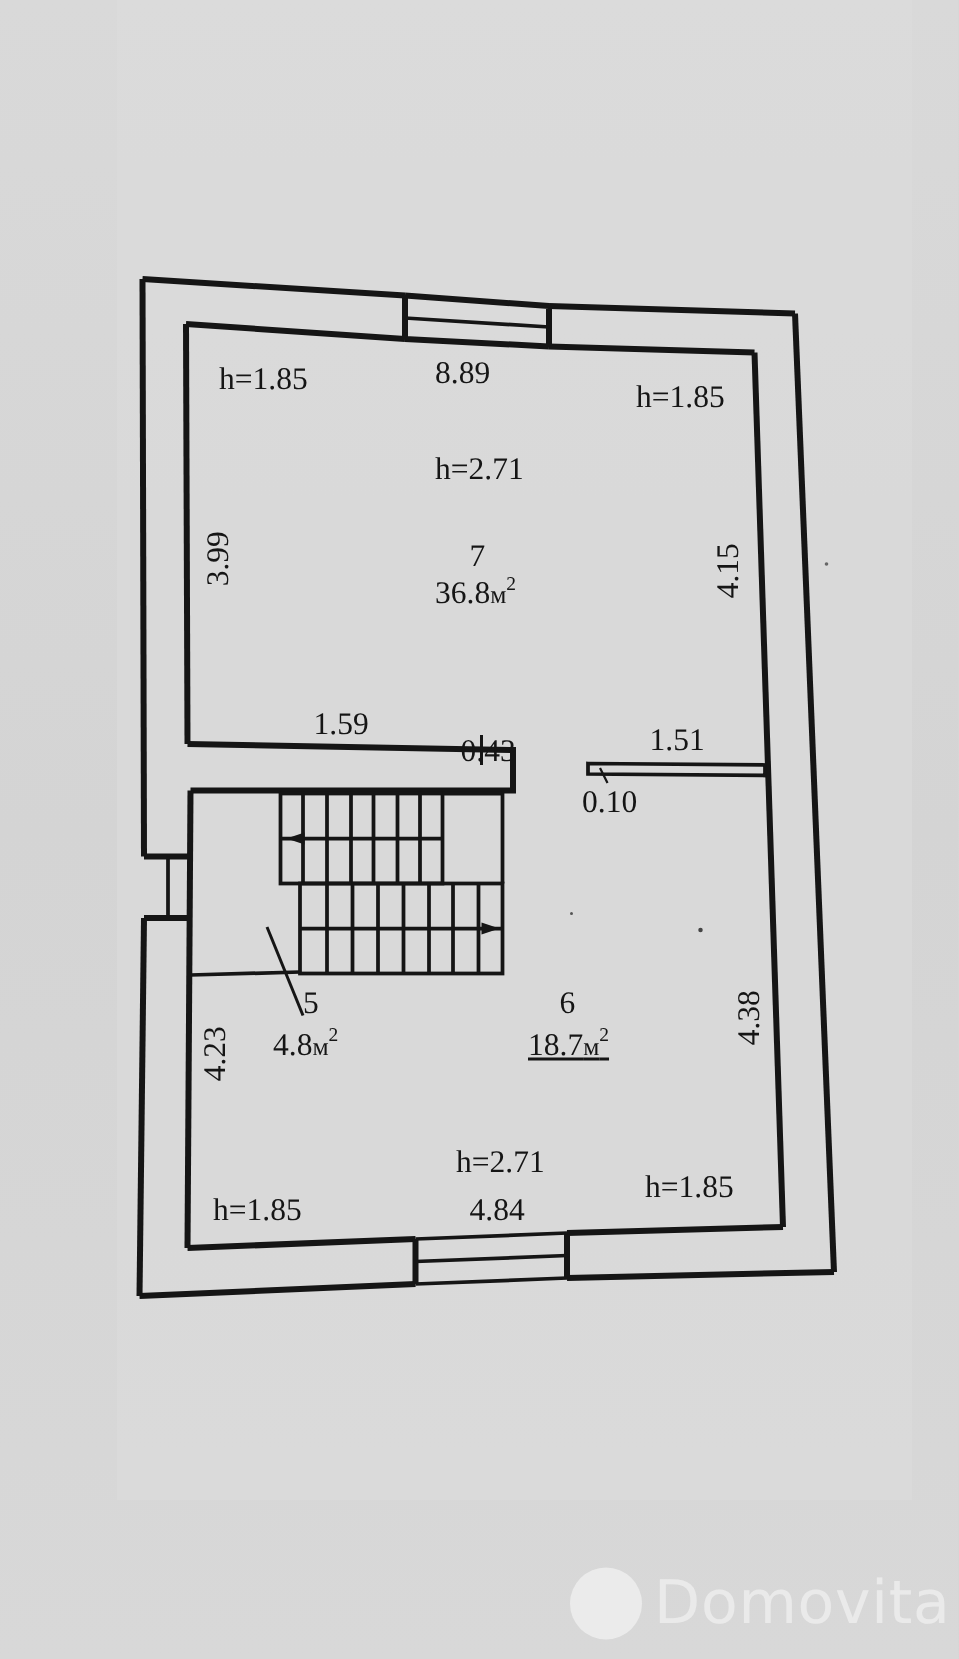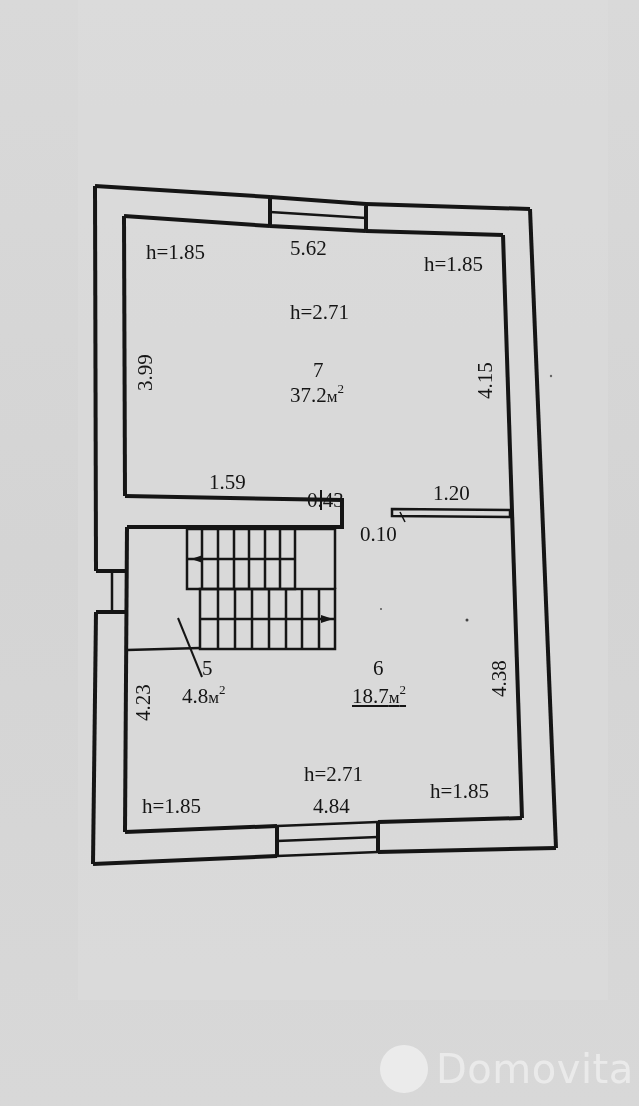--- a/index.html
+++ b/index.html
@@ -143,34 +143,34 @@
     <circle cx="551" cy="376" r="1.2" fill="#666"></circle>
   </svg>
 
   <div class="lbl" style="left:146px;top:242px;">h=1.85</div>
   <div class="lbl" style="left:424px;top:254px;">h=1.85</div>
   <div class="lbl" style="left:290px;top:302px;">h=2.71</div>
   <div class="lbl" style="left:304px;top:764px;">h=2.71</div>
   <div class="lbl" style="left:142px;top:796px;">h=1.85</div>
   <div class="lbl" style="left:430px;top:781px;">h=1.85</div>
 
-  <div class="lbl" style="left:290px;top:238px;">5.62</div>
+  <div class="lbl" style="left:290px;top:238px;">8.89</div>
   <div class="lbl" style="left:313px;top:796px;">4.84</div>
   <div class="lbl rot" style="left:127px;top:362px;">3.99</div>
   <div class="lbl rot" style="left:467px;top:370px;">4.15</div>
   <div class="lbl" style="left:209px;top:472px;">1.59</div>
   <div class="lbl" style="left:307px;top:490px;">0.43</div>
-  <div class="lbl" style="left:433px;top:483px;">1.20</div>
-  <div class="lbl" style="left:360px;top:524px;">0.10</div>
+  <div class="lbl" style="left:433px;top:483px;">1.51</div>
+  <div class="lbl" style="left:388px;top:524px;">0.10</div>
   <div class="lbl rot" style="left:125px;top:692px;">4.23</div>
   <div class="lbl rot" style="left:481px;top:668px;">4.38</div>
 
   <div class="lbl" style="left:313px;top:360px;">7</div>
   <div class="lbl" style="left:290px;top:382px;">
-    <span>37.2</span><span class="unit">м</span><sup>2</sup>
+    <span>36.8</span><span class="unit">м</span><sup>2</sup>
   </div>
 
   <div class="lbl" style="left:202px;top:658px;">5</div>
   <div class="lbl" style="left:182px;top:683px;">
     <span>4.8</span><span class="unit">м</span><sup>2</sup>
   </div>
 
   <div class="lbl" style="left:373px;top:658px;">6</div>
   <div class="lbl" style="left:352px;top:683px;text-decoration:underline;">
     <span>18.7</span><span class="unit">м</span><sup>2</sup>

